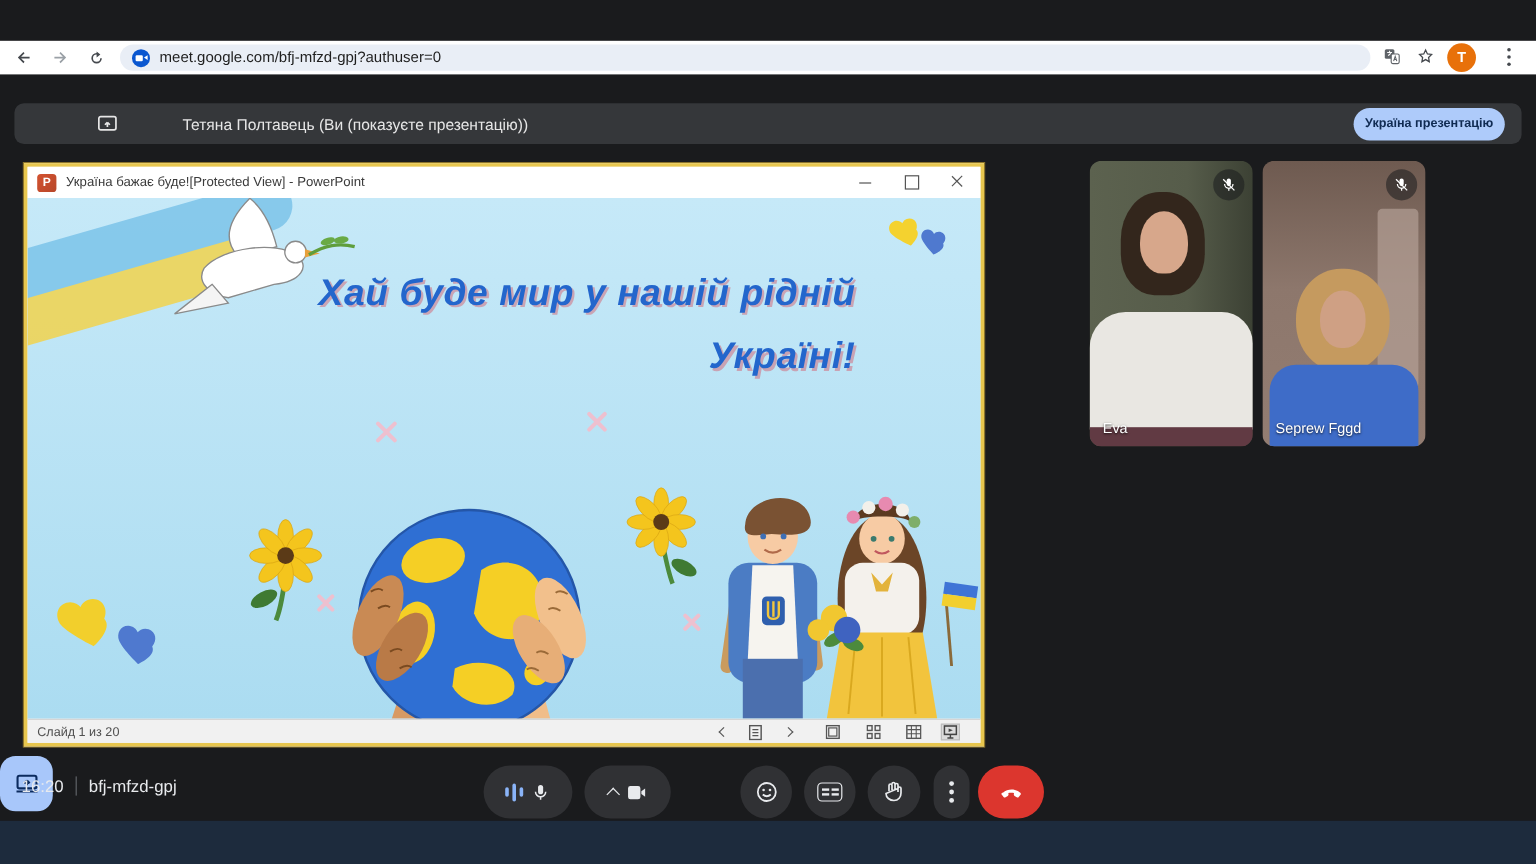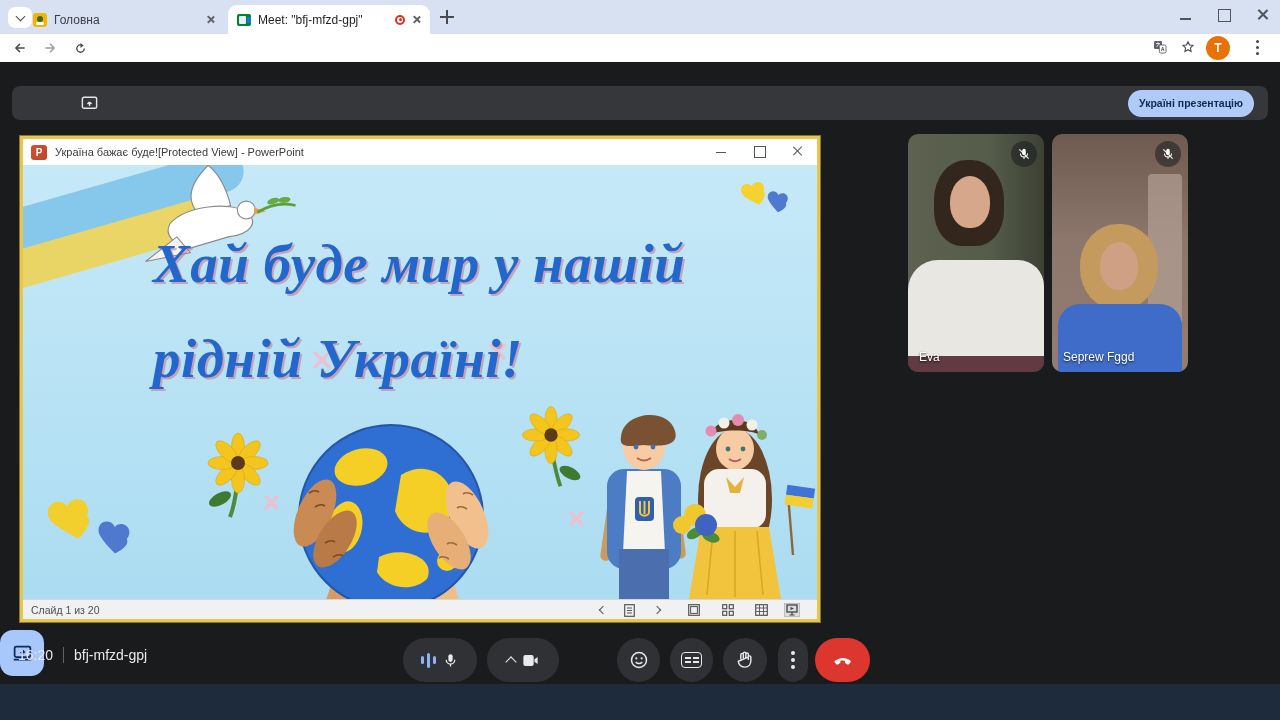--- a/index.html
+++ b/index.html
@@ -56,21 +56,21 @@
   #ppt{position:absolute;left:20px;top:136px;width:800px;height:486px;background:#fff;border:3px solid #e7c64e;box-shadow:0 0 0 1px #8c742b}
   #ppt-titlebar{position:relative;height:26px;background:#fff;display:flex;align-items:center;gap:8px;padding:0 8px;font-size:11px;color:#3b3b3b}
   .ppt-ic{width:16px;height:15px;border-radius:3px;background:linear-gradient(135deg,#d35230,#b7472a);color:#fff;font-size:10px;font-weight:bold;display:flex;align-items:center;justify-content:center;flex:0 0 auto}
   .pwc{position:absolute;top:6px;width:14px;height:12px}
   .pwc-min{left:692px}.pwc-min::before{content:"";position:absolute;left:1px;top:7px;width:10px;height:1.4px;background:#555}
   .pwc-max{left:730px}.pwc-max::before{content:"";position:absolute;left:1px;top:1px;width:10px;height:10px;border:1.3px solid #555}
   .pwc-close{left:768px}
   .pwc-close::before,.pwc-close::after{content:"";position:absolute;left:6px;top:0;width:1.4px;height:12px;background:#555}
   .pwc-close::before{transform:rotate(45deg)}.pwc-close::after{transform:rotate(-45deg)}
   #slide{position:relative;width:794px;height:434px;background:linear-gradient(180deg,#c6e9f8 0%,#abdcf1 100%);overflow:hidden}
-  #slide-title{position:absolute;left:130px;top:52px;width:560px;text-align:left;font-size:55px;font-weight:bold;font-style:italic;color:#2366cc;line-height:1.72;letter-spacing:.5px;font-family:Liberation Serif, serif;text-shadow:2px 2px 0 rgba(209,110,125,.55)}
+  #slide-title{position:absolute;left:130px;top:52px;width:560px;text-align:right;font-size:31px;font-weight:bold;font-style:italic;color:#2366cc;line-height:1.72;letter-spacing:.5px;font-family:Liberation Sans, sans-serif;text-shadow:2px 2px 0 rgba(209,110,125,.55)}
   #ppt-status{position:relative;height:20px;background:#f1f1f1;border-top:1px solid #d6d6d6;font-size:10.5px;color:#505050}
   #slide-counter{position:absolute;left:8px;top:4px}
   .st-ic{position:absolute;top:3px;width:16px;height:14px;display:flex;align-items:center;justify-content:center;color:#555}
   .chv{width:6px;height:6px;border-right:1.5px solid #555;border-bottom:1.5px solid #555}
   .chv-l{transform:rotate(135deg)}.chv-r{transform:rotate(-45deg)}
   .st-hl{background:#dcdcdc;border:1px solid #bdbdbd}
 
   
   .tile{position:absolute;border-radius:10px;overflow:hidden;background:#101113}
   #tile-eva{left:908px;top:134px;width:136px;height:238px}
@@ -122,57 +122,41 @@
   .mdots::before{content:"";position:absolute;left:0;top:0;width:4px;height:4px;border-radius:50%;background:#e8eaed;box-shadow:0 7px 0 #e8eaed,0 14px 0 #e8eaed}
 
   
   #taskbar{position:absolute;left:0;top:684px;width:1280px;height:36px;background:#1d2b3d}
 </style>
 </head>
 <body>
 
 <div id="screen">
 
-  <div id="tabstrip">
-    <div id="tab-search">
-        <span class="chev-down"></span>
-      </div>
-    <div class="tab" id="tab1">
-      <span class="classroom-ic"></span>
-      <span class="tab-label">Головна</span>
-      <span class="xicon"></span>
-    </div>
-    <div class="tab" id="tab2">
-      <span class="meet-tab-ic"></span>
-      <span class="tab-label">Meet: "bfj-mfzd-gpj"</span>
-      <span class="rec-dot"></span>
-      <span class="xicon"></span>
-    </div>
-    <div id="newtab"></div>
-    <div class="winctl wc-min"></div>
-    <div class="winctl wc-max"></div>
-    <div class="winctl wc-close"></div>
-  </div>
 
   <div id="navbar">
     <div class="nav-ic" style="left:10px">
       <svg width="16" height="16" viewBox="0 0 24 24">
           <path d="M19 11H8.4l4.3-4.3L11.3 5 4.3 12l7 7 1.4-1.7L8.4 13H19z" fill="#45494e"></path>
         </svg>
     </div>
     <div class="nav-ic" style="left:40px">
       <svg width="16" height="16" viewBox="0 0 24 24">
           <path d="M5 11h10.6l-4.3-4.3L12.7 5l7 7-7 7-1.4-1.7 4.3-4.3H5z" fill="#9aa0a6"></path>
         </svg>
     </div>
     <div class="nav-ic" style="left:70px">
       <svg width="15" height="15" viewBox="0 0 24 24">
           <path d="M12 5a7 7 0 1 0 7 7h-2.2A4.8 4.8 0 1 1 12 7.2V11l5-4-5-4z" fill="#45494e"></path>
         </svg>
     </div>
+  </div>
+  <div id="omnibox">
+    <span class="meet-url-ic"></span>
+    <span>meet.google.com/bfj-mfzd-gpj?authuser=0</span>
   </div>
   <div class="nav-ic" style="left:1150px;top:37px">
     <svg width="16" height="16" viewBox="0 0 24 24">
         <rect x="3" y="3" width="12" height="12" rx="2" fill="#5f6368"></rect>
         <path d="M6 7h6M9 5v2M7 11c1.5-.5 3-2 3.5-4" stroke="#fff" stroke-width="1.3" fill="none"></path>
         <rect x="11" y="9" width="10" height="12" rx="2" fill="#fff" stroke="#5f6368" stroke-width="1.4"></rect>
         <path d="M14 18l2-6 2 6m-3.4-2h2.8" stroke="#5f6368" stroke-width="1.3" fill="none"></path>
       </svg>
   </div>
   <div class="nav-ic" style="left:1178px;top:37px">
@@ -185,21 +169,22 @@
       <span class="vdots"></span>
     </div>
 
   <div id="banner">
     <span class="present-ic">
       <svg width="19" height="19" viewBox="0 0 24 24">
           <rect x="3" y="4" width="18" height="14" rx="2" fill="none" stroke="#e6e6e6" stroke-width="1.8"></rect>
           <path d="M12 15v-5m0 0l-2.6 2.6M12 10l2.6 2.6" stroke="#e6e6e6" stroke-width="1.8" fill="none"></path>
         </svg>
     </span>
-    <div id="stop-btn">Україні презентацію</div>
+    <span id="banner-text">Тетяна Полтавець (Ви (показуєте презентацію))</span>
+    <div id="stop-btn">Україна презентацію</div>
   </div>
 
   <div id="ppt">
     <div id="ppt-titlebar">
       <span class="ppt-ic">P</span>
       <span>Україна бажає буде![Protected View] - PowerPoint</span>
       <span class="pwc pwc-min"></span>
       <span class="pwc pwc-max"></span>
       <span class="pwc pwc-close"></span>
     </div>

